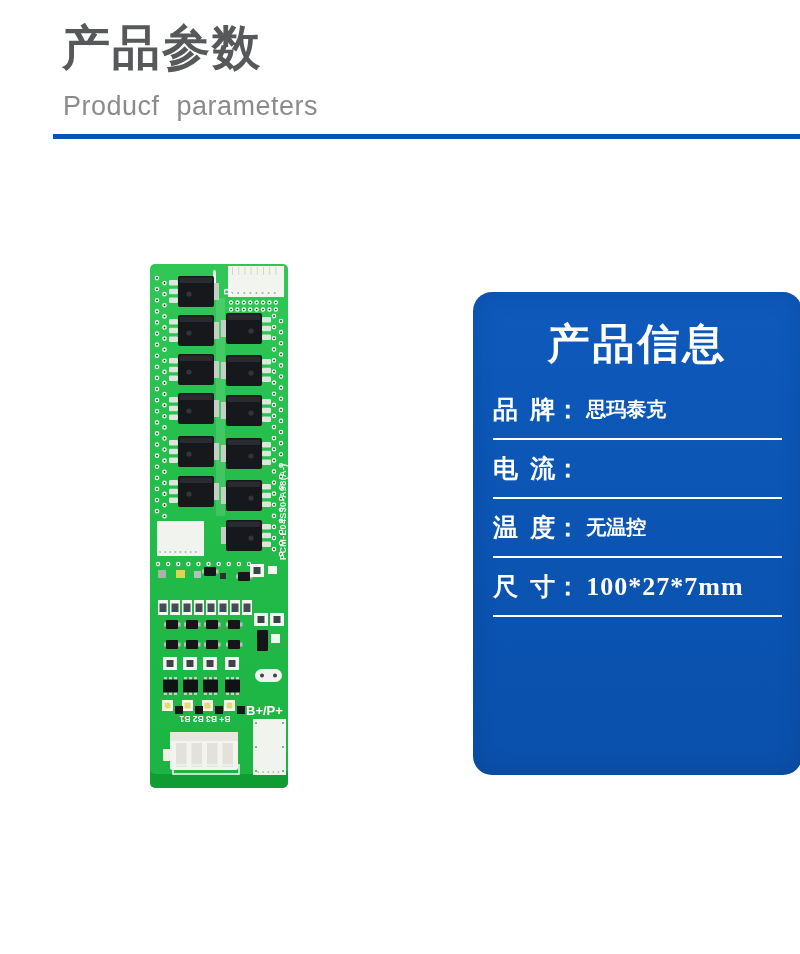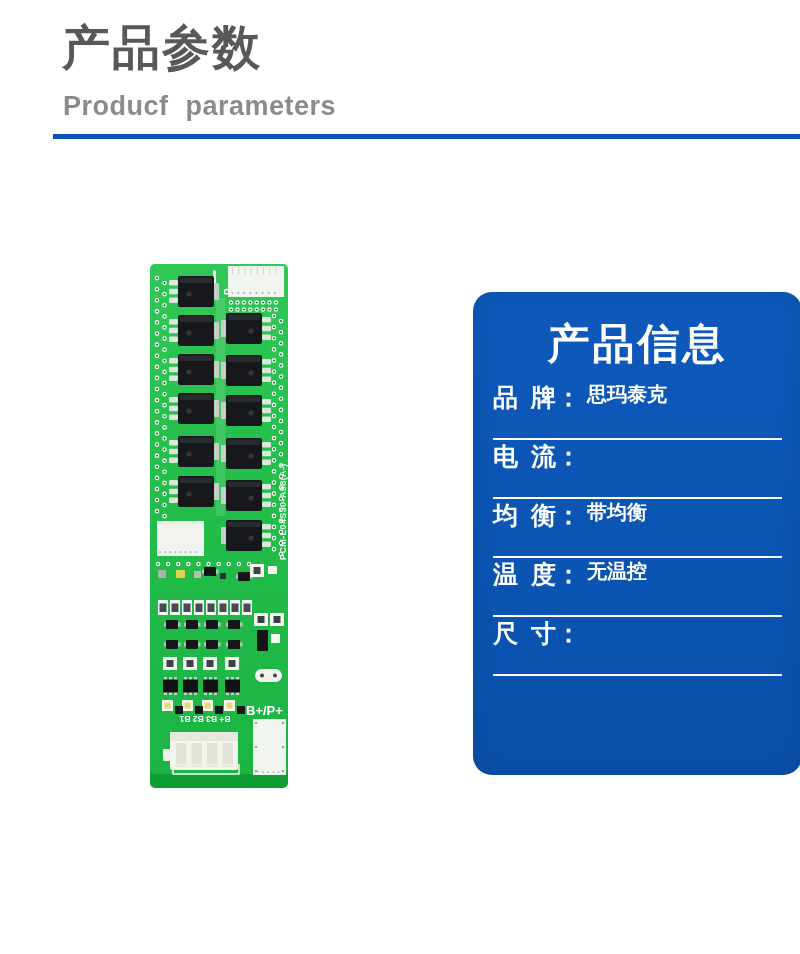--- a/index.html
+++ b/index.html
@@ -8,42 +8,42 @@
     font-family:"Liberation Sans","DejaVu Sans",sans-serif;
     margin-left:40px;
   }
   
   .header-title{
     position:absolute;left:22px;top:22px;
     font-size:48px;font-weight:bold;color:#56585a;letter-spacing:2px;line-height:1.1;
   }
   .header-sub{
     position:absolute;left:23px;top:91px;
-    font-size:27px;font-weight:bold;color:#8b8b8b;letter-spacing:.5px;word-spacing:9px;
+    font-size:27px;font-weight:normal;color:#8b8b8b;letter-spacing:.5px;word-spacing:9px;
   }
   .header-rule{
     position:absolute;left:13px;top:134px;width:773px;height:5px;background:#0a53b6;
   }
   
   .pcb{position:absolute;left:110px;top:264px;}
   
   .card{
     position:absolute;left:433px;top:292px;width:329px;height:483px;
     border-radius:19px;
     background:linear-gradient(180deg,#0e59bb 0%,#0b54b2 55%,#0a50ab 100%);
     box-shadow:inset 0 0 26px rgba(0,0,0,.10);
   }
   .card-title{
     position:absolute;top:24px;left:0;right:0;text-align:center;
     color:#fff;font-size:42px;font-weight:bold;letter-spacing:3px;
   }
   .rows{position:absolute;top:89px;left:20px;right:20px;}
   .row{
-    height:57px;display:flex;
-    border-bottom:2.5px solid #ffffff;color:#ffffff;
+    height:57px;display:flex;align-items:center;
+    border-bottom:2.5px solid #ffffff;color:#ffffff;font-family:Liberation Serif, serif;
   }
   .row .lbl{font-size:25px;font-weight:bold;white-space:pre;word-spacing:6px;}
   .row .val{font-size:20px;font-weight:bold;margin-left:6px;white-space:nowrap;}
   .row.model .val{font-size:23px;letter-spacing:.5px;}
   .row.dims  .val{font-size:26px;letter-spacing:1px;}
 </style>
 </head>
 <body>
 
 <div class="page">
@@ -243,26 +243,23 @@
     <div class="card-title">产品信息</div>
     <div class="rows">
       <div class="row">
         <span class="lbl">品 牌：</span>
         <span class="val">思玛泰克</span>
       </div>
       <div class="row">
         <span class="lbl">电 流：</span>
       </div>
       <div class="row">
-        <span class="lbl">均 衡：</span>
-        <span class="val">带均衡</span>
-      </div>
-      <div class="row">
         <span class="lbl">温 度：</span>
         <span class="val">无温控</span>
       </div>
       <div class="row dims">
         <span class="lbl">尺 寸：</span>
+        <span class="val">100*27*7mm</span>
       </div>
     </div>
   </div>
 
 </div>
 
 </body></html>

